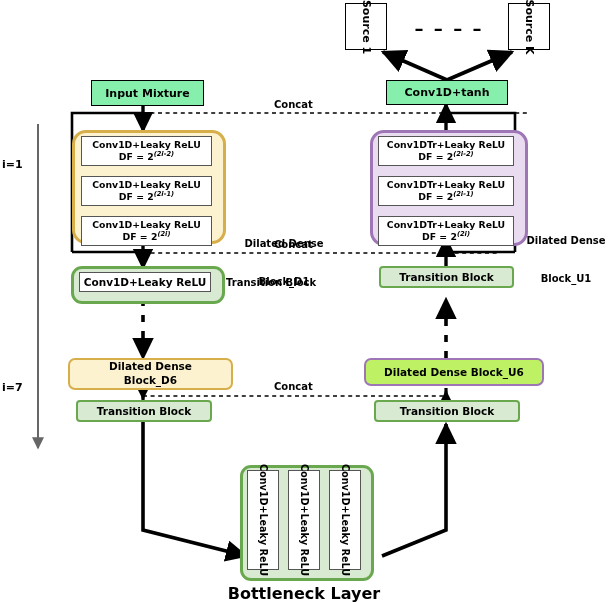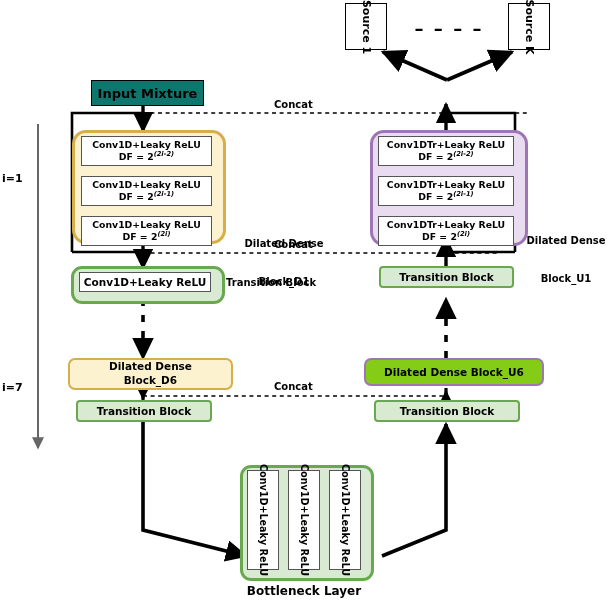--- a/index.html
+++ b/index.html
@@ -4,49 +4,49 @@
 <style>
   html,body{margin:0;padding:0;background:#ffffff;}
   body{font-family:"DejaVu Sans","Liberation Sans",sans-serif;}
   #stage{position:relative;width:608px;height:602px;background:#fff;overflow:hidden;}
   #svgLayer{position:absolute;left:0;top:0;width:608px;height:602px;}
 
   .box{position:absolute;box-sizing:border-box;display:flex;align-items:center;
        justify-content:center;text-align:center;font-weight:bold;color:#000;}
 
   
-  .wbox{background:#0f766e;border:1.6px solid #000;font-size:13px;}
+  .wbox{background:#86efac;border:1.6px solid #000;font-size:11px;}
 
   
   .cbox{background:#fff;border:1.4px solid #555;font-size:9.3px;line-height:1.25;}
 
   
   .yellowblk{background:#fdf2cf;border:3px solid #d6ae4a;border-radius:14px;}
   
   .purpleblk{background:#eadcf0;border:3px solid #9f76b5;border-radius:14px;}
   
   .greenblk{background:#d9ead3;border:3px solid #6aa84f;border-radius:11px;}
   .greenbox{background:#d9ead3;border:2.4px solid #6aa84f;border-radius:4px;font-size:10.5px;}
   .greeninner{background:#fff;border:1.4px solid #555;font-size:10.5px;}
 
   .yellowlabelbox{background:#fdf2cf;border:2.4px solid #d6ae4a;border-radius:7px;font-size:10.5px;line-height:1.3;}
-  .purplelabelbox{background:#84cc16;border:2.4px solid #9f76b5;border-radius:7px;font-size:10.5px;}
+  .purplelabelbox{background:#bef264;border:2.4px solid #9f76b5;border-radius:7px;font-size:10.5px;}
 
   
   .rot{position:absolute;box-sizing:border-box;background:#fff;border:1.6px solid #000;}
   .rot span{position:absolute;left:50%;top:50%;transform:translate(-50%,-50%) rotate(90deg);
             white-space:nowrap;font-weight:bold;font-size:11px;}
   .rotc{position:absolute;box-sizing:border-box;background:#fff;border:1.4px solid #555;}
   .rotc span{position:absolute;left:50%;top:50%;transform:translate(-50%,-50%) rotate(90deg);
              white-space:nowrap;font-weight:bold;font-size:9.6px;}
 
   .lbl{position:absolute;font-weight:bold;color:#000;white-space:pre;}
   .f11{font-size:11px;}
   .f105{font-size:10px;}
-  .f115{font-size:12px;}
+  .f115{font-size:16px;}
   .ctr{text-align:center;}
   sup{font-size:0.72em;font-style:italic;}
 </style>
 </head>
 <body>
 
 <div id="stage">
 
   <svg id="svgLayer" viewBox="0 0 608 602">
     <defs>
@@ -144,31 +144,32 @@
 
     <g>
       <line x1="446" y1="133" x2="446" y2="104" stroke="#000" stroke-width="3.4" marker-end="url(#ah)"></line>
     </g>
 
     <g>
       <line x1="446" y1="268" x2="446" y2="238" stroke="#000" stroke-width="3.4" marker-end="url(#ah)"></line>
     </g>
   </svg>
 
-  <div class="lbl f11" style="left:2px;top:172px;">i=1</div>
+  <div class="lbl f11" style="left:2px;top:158px;">i=1</div>
   <div class="lbl f11" style="left:2px;top:381px;">i=7</div>
 
   <div class="rot" style="left:345px;top:3px;width:42px;height:47px;">
     <span>Source 1</span>
   </div>
   <div class="rot" style="left:508px;top:3px;width:42px;height:47px;">
     <span>Source K</span>
   </div>
   <div class="lbl" style="left:404px;top:18px;width:90px;font-size:18px;letter-spacing:2px;text-align:center;">– – – –</div>
 
+  <div class="box wbox" style="left:386px;top:80px;width:122px;height:25px;">Conv1D+tanh</div>
 
   <div class="box wbox" style="left:91px;top:80px;width:113px;height:26px;">Input Mixture</div>
 
   <div class="lbl f105" style="left:274px;top:99px;">Concat</div>
   <div class="lbl f105" style="left:274px;top:239px;">Concat</div>
   <div class="lbl f105" style="left:274px;top:381px;">Concat</div>
 
   <div class="yellowblk" style="position:absolute;left:72px;top:130px;width:148px;height:108px;"></div>
 
   <div class="box cbox" style="left:81px;top:136px;width:131px;height:30px;flex-direction:column;">

